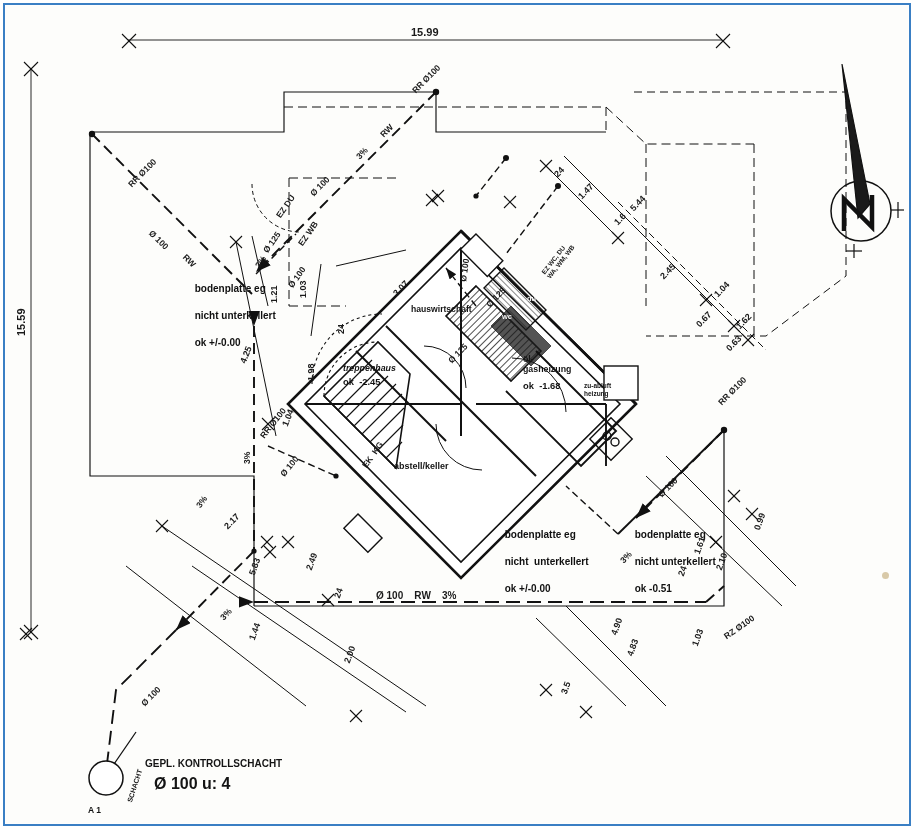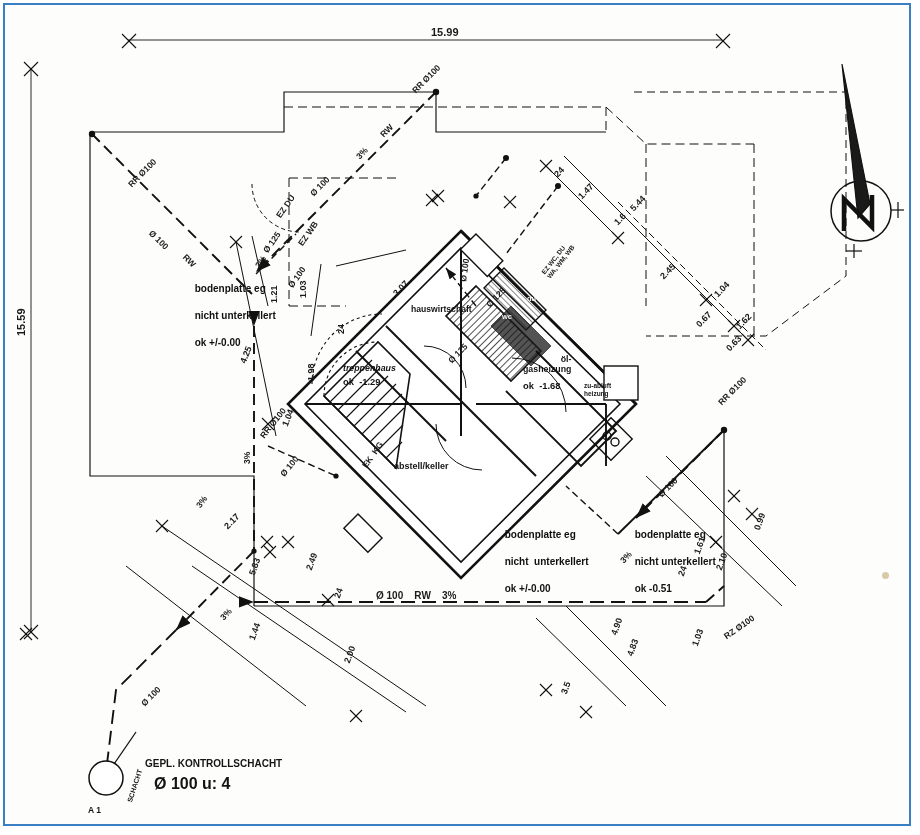--- a/index.html
+++ b/index.html
@@ -266,21 +266,21 @@
         <path d="M838 225 L838 193 L866 221 L866 189" stroke-width="4.5" stroke-linejoin="miter"></path>
         <line x1="885" y1="204" x2="898" y2="204" stroke-width="1.2"></line>
         <line x1="892" y1="196" x2="892" y2="212" stroke-width="1.2"></line>
         <line x1="848" y1="238" x2="848" y2="252" stroke-width="1.2"></line>
         <line x1="840" y1="245" x2="856" y2="245" stroke-width="1.2"></line>
       </g>
     </svg>
 
     <div class="speck" style="left:876px;top:566px;width:7px;height:7px;"></div>
 
-    <div class="dimtxt" style="left:405px;top:20px;font-size:11px;margin-left:20px;">15.99</div>
+    <div class="dimtxt" style="left:405px;top:20px;font-size:11px;">15.99</div>
     <div class="dimtxt" style="left:9px;top:330px;font-size:11px;transform:rotate(-90deg);transform-origin:left top;">15.59</div>
 
     <div class="blk" style="left:172px;top:262px;">
       <span>bodenplatte eg</span><br>
       <span>nicht unterkellert</span><br>
       <span>ok +/-0.00</span>
     </div>
 
     <div class="blk" style="left:482px;top:508px;">
       <span>bodenplatte eg</span><br>
@@ -290,23 +290,23 @@
 
     <div class="blk" style="left:612px;top:508px;">
       <span>bodenplatte eg</span><br>
       <span>nicht unterkellert</span><br>
       <span>ok -0.51</span>
     </div>
 
     <div class="lbl" style="left:405px;top:298px;font-size:8.6px;">hauswirtschaft</div>
 
     <div class="lbl" style="left:337px;top:357px;font-size:8.8px;font-style:italic;">treppenhaus</div>
-    <div class="lbl" style="left:337px;top:370px;font-size:9.4px;">ok  -1.29</div>
-
-    <div class="lbl" style="left:517px;top:348px;font-size:8.8px;text-align:right;">öl-
+    <div class="lbl" style="left:337px;top:370px;font-size:9.4px;">ok  -2.45</div>
+
+    <div class="lbl" style="left:517px;top:348px;font-size:8.8px;">öl-
 gasheizung</div>
     <div class="lbl" style="left:517px;top:374px;font-size:9.4px;">ok  -1.68</div>
 
     <div class="lbl" style="left:388px;top:455px;font-size:9px;">abstell/keller</div>
 
     <div class="lbl" style="left:496px;top:307px;font-size:7.5px;color:#f2f2f2;">wc</div>
     <div class="lbl" style="left:521px;top:289px;font-size:7.5px;color:#f2f2f2;">du</div>
 
     <div class="lbl tiny" style="left:578px;top:376px;">zu-abluft
 heizung</div>

